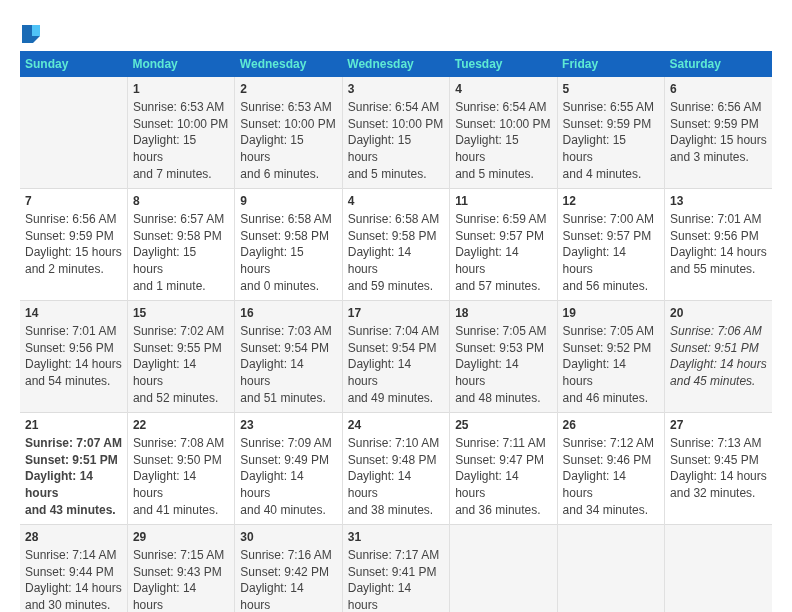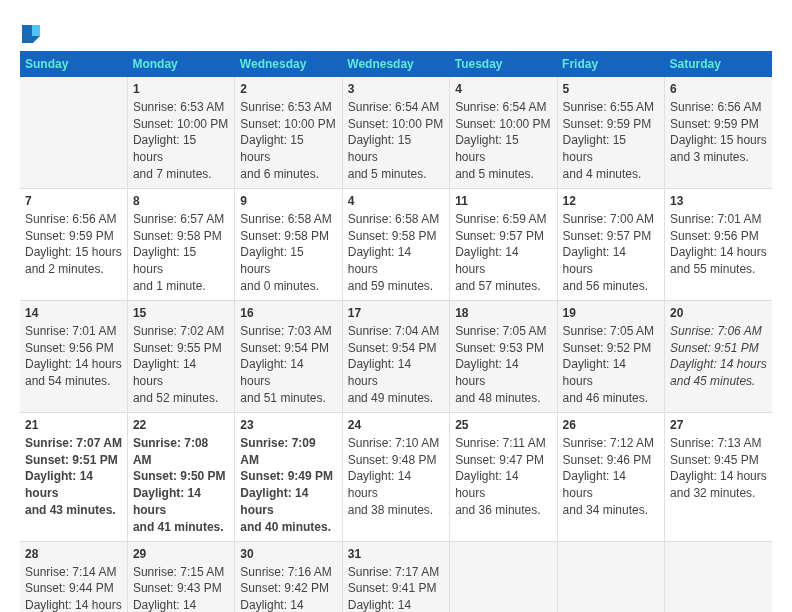--- a/index.html
+++ b/index.html
@@ -272,28 +272,28 @@
       <tr>
         <td>
           <span class="day-number">21</span>
           <div class="day-info" style="white-space: pre-line; font-weight: bold;">Sunrise: 7:07 AM
 Sunset: 9:51 PM
 Daylight: 14 hours
 and 43 minutes.</div>
         </td>
         <td>
           <span class="day-number">22</span>
-          <div class="day-info" style="white-space: pre-line; font-weight: bold;">Sunrise: 7:08 AM
+          <div class="day-info" style="white-space: pre-line;">Sunrise: 7:08 AM
 Sunset: 9:50 PM
 Daylight: 14 hours
 and 41 minutes.</div>
         </td>
         <td>
           <span class="day-number">23</span>
-          <div class="day-info" style="white-space: pre-line; font-weight: bold;">Sunrise: 7:09 AM
+          <div class="day-info" style="white-space: pre-line;">Sunrise: 7:09 AM
 Sunset: 9:49 PM
 Daylight: 14 hours
 and 40 minutes.</div>
         </td>
         <td>
           <span class="day-number">24</span>
           <div class="day-info" style="white-space: pre-line;">Sunrise: 7:10 AM
 Sunset: 9:48 PM
 Daylight: 14 hours
 and 38 minutes.</div>

